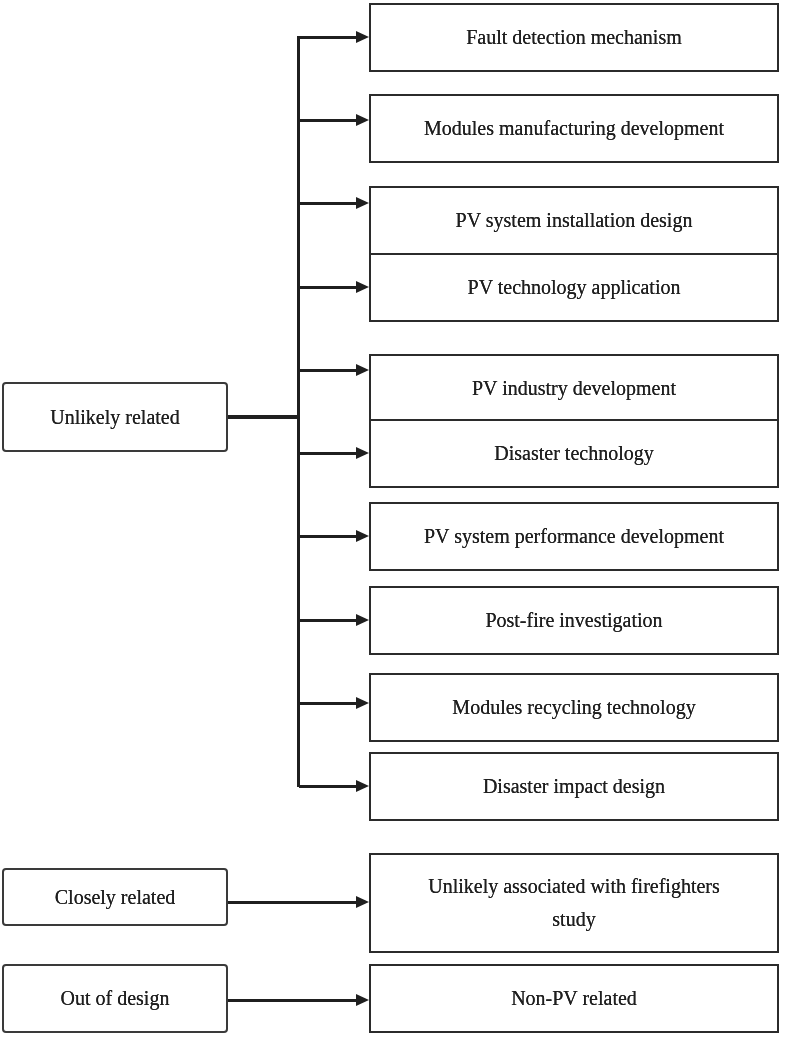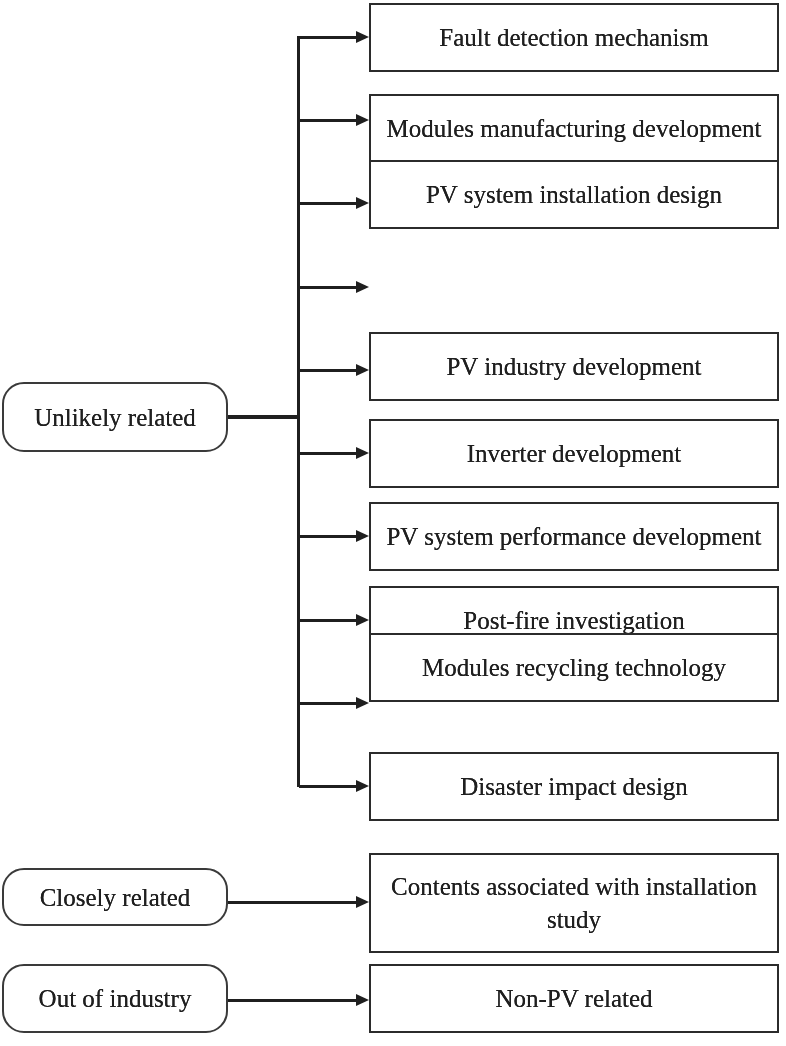--- a/index.html
+++ b/index.html
@@ -24,27 +24,27 @@
   .node {
     position: absolute;
     box-sizing: border-box;
     border: 2px solid var(--border);
     background: var(--bg);
     display: flex;
     flex-direction: column;
     align-items: center;
     justify-content: center;
     text-align: center;
-    font-size: 25px;
+    font-size: 20px;
     line-height: 33px;
     text-shadow: 0 0 0.5px currentColor;
     padding: 2px 4px;
   }
   .node.rounded {
-    border-radius: 22px;
+    border-radius: 4px;
     border-color: #3a3a3a;
   }
   .target {
     left: 369px;
     width: 410px;
     height: 69px;
   }
   .cat {
     left: 2px;
     width: 226px;
@@ -82,21 +82,21 @@
 
 <div class="canvas">
 
   <div class="node rounded cat" style="top:382px;height:70px">
     <span>Unlikely related</span>
   </div>
   <div class="node rounded cat" style="top:868px;height:58px">
     <span>Closely related</span>
   </div>
   <div class="node rounded cat" style="top:964px;height:69px">
-    <span>Out of industry</span>
+    <span>Out of design</span>
   </div>
 
   <div class="hline" style="left:228px;top:415px;width:70px"></div>
   <div class="vline" style="left:297px;top:36px;height:751px"></div>
 
   <div class="arrow" style="left:299px;top:36px;width:57px"></div>
   <div class="arrow" style="left:299px;top:119px;width:57px"></div>
   <div class="arrow" style="left:299px;top:202px;width:57px"></div>
   <div class="arrow" style="left:299px;top:286px;width:57px"></div>
   <div class="arrow" style="left:299px;top:369px;width:57px"></div>
@@ -105,45 +105,48 @@
   <div class="arrow" style="left:299px;top:619px;width:57px"></div>
   <div class="arrow" style="left:299px;top:702px;width:57px"></div>
   <div class="arrow" style="left:299px;top:785px;width:57px"></div>
 
   <div class="node target" style="top:3px">
     <span>Fault detection mechanism</span>
   </div>
   <div class="node target" style="top:94px">
     <span>Modules manufacturing development</span>
   </div>
-  <div class="node target" style="top:160px">
+  <div class="node target" style="top:186px">
     <span>PV system installation design</span>
   </div>
-  <div class="node target" style="top:332px">
+  <div class="node target" style="top:253px">
+    <span>PV technology application</span>
+  </div>
+  <div class="node target" style="top:354px">
     <span>PV industry development</span>
   </div>
   <div class="node target" style="top:419px">
-    <span>Inverter development</span>
+    <span>Disaster technology</span>
   </div>
   <div class="node target" style="top:586px">
     <span>Post-fire investigation</span>
   </div>
   <div class="node target" style="top:502px">
     <span>PV system performance development</span>
   </div>
-  <div class="node target" style="top:633px">
+  <div class="node target" style="top:673px">
     <span>Modules recycling technology</span>
   </div>
   <div class="node target" style="top:752px">
     <span>Disaster impact design</span>
   </div>
 
   <div class="arrow" style="left:228px;top:901px;width:128px"></div>
   <div class="node target" style="top:853px;height:100px">
-    <span>Contents associated with installation</span>
+    <span>Unlikely associated with firefighters</span>
     <span>study</span>
   </div>
 
   <div class="arrow" style="left:228px;top:999px;width:128px"></div>
   <div class="node target" style="top:964px">
     <span>Non-PV related</span>
   </div>
 
 </div>
 

